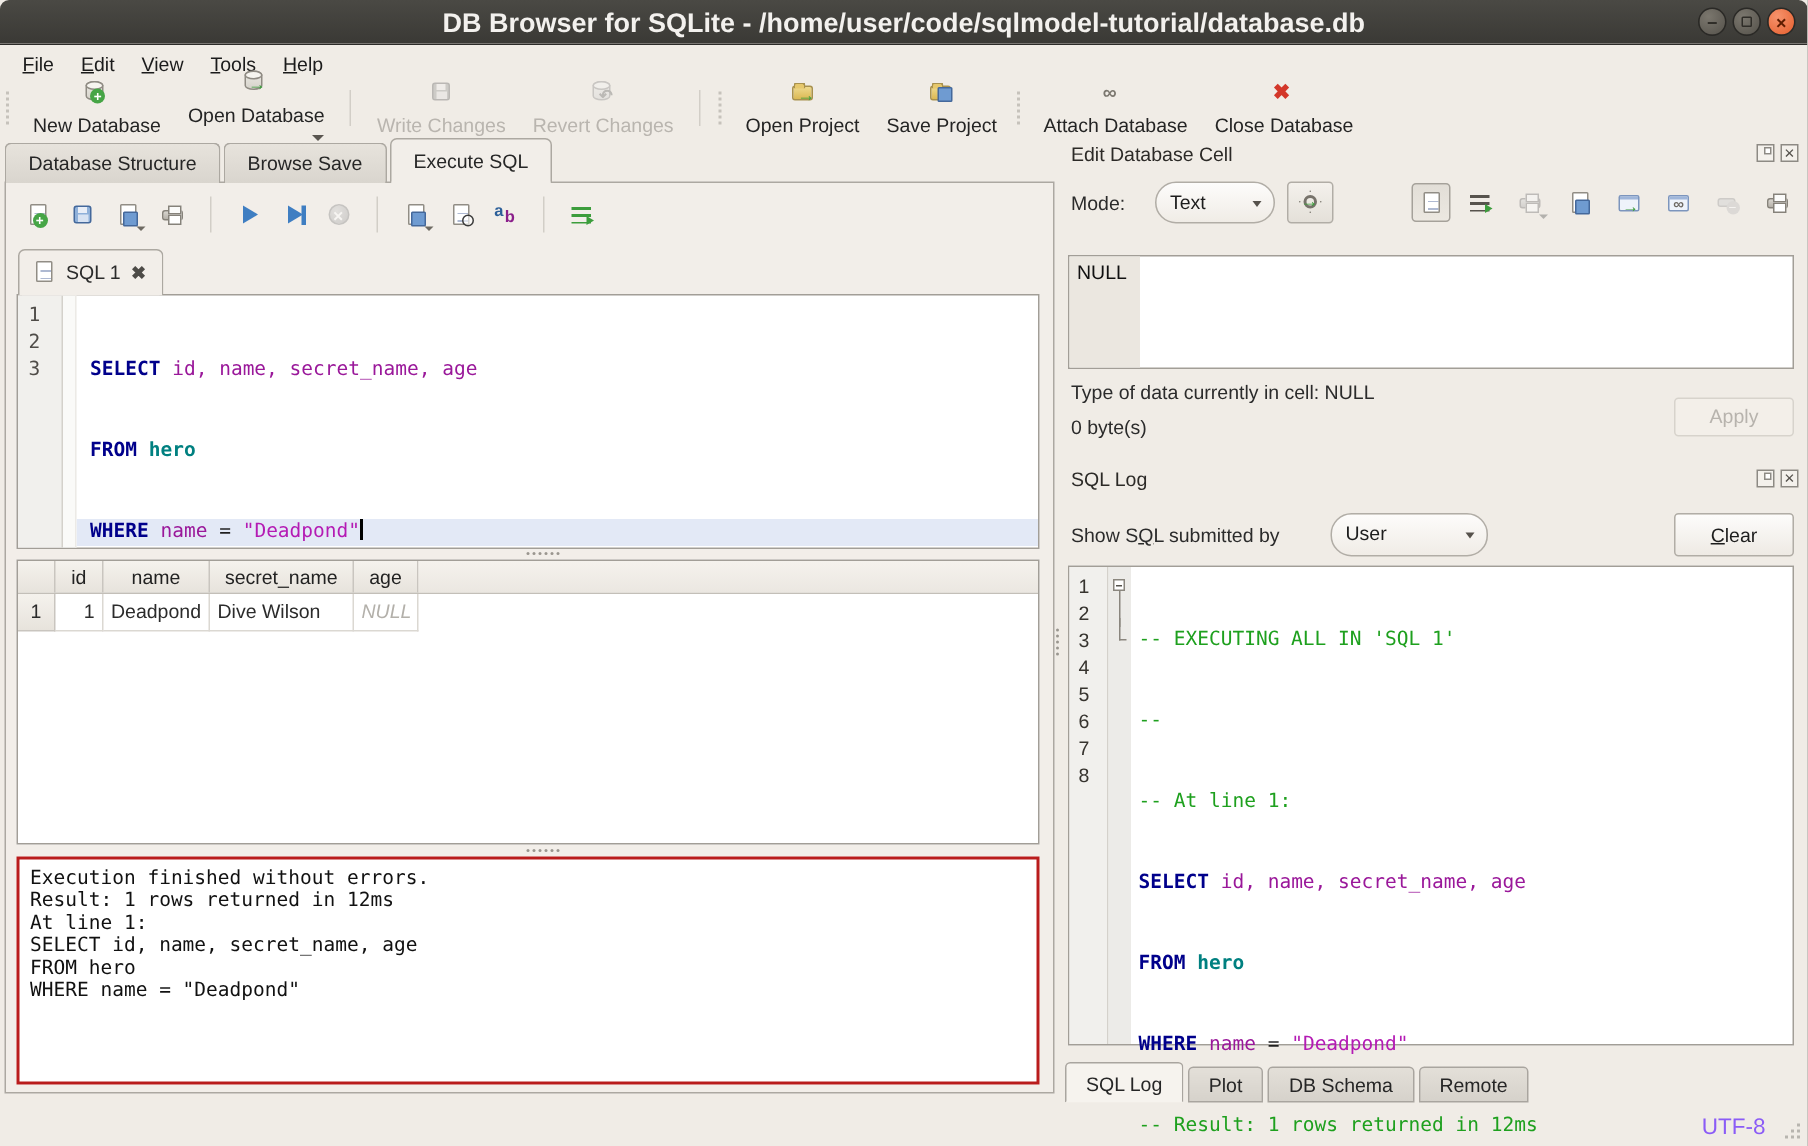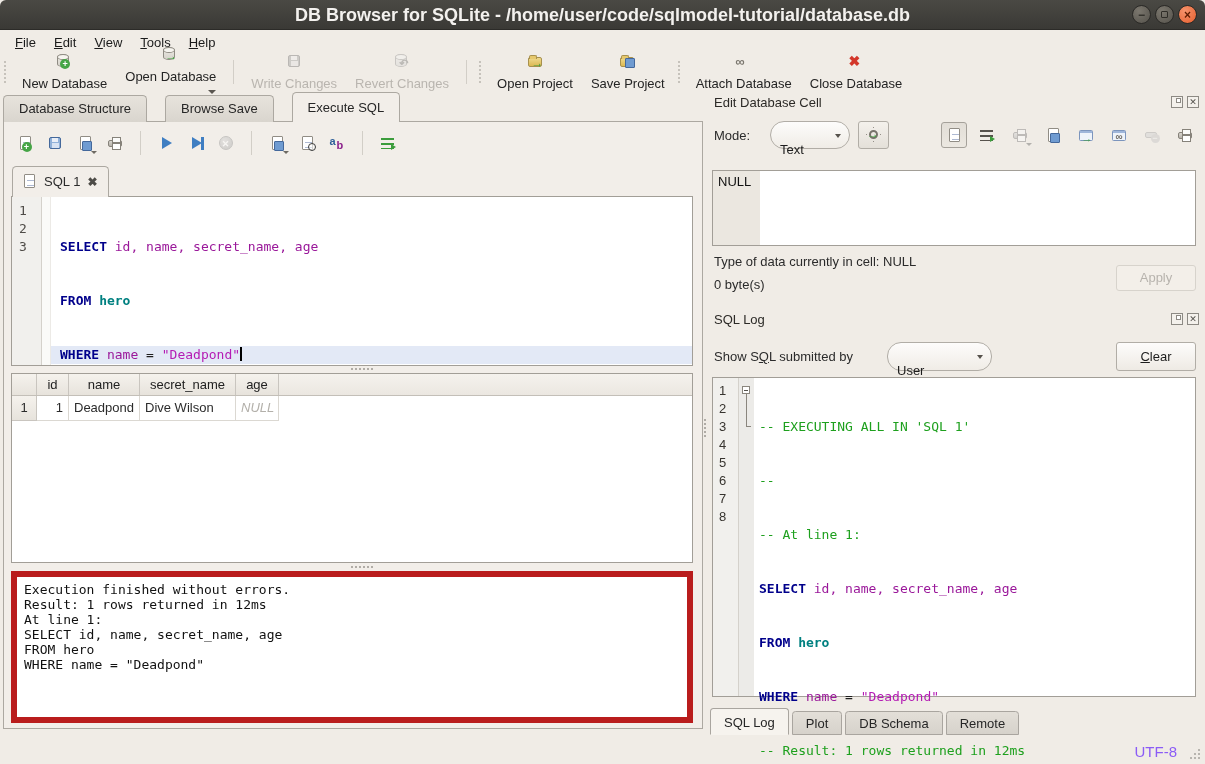--- a/index.html
+++ b/index.html
@@ -92,21 +92,21 @@
   .i-win::before { content:""; position:absolute; left:0; top:0; width:12px; height:2.5px; background:#9fb6da; }
   .i-win.arrow::after { content:"→"; position:absolute; right:-1px; bottom:-4px; color:#3c9d3c; font-size:11px; font-weight:bold; }
   .i-win.chain::after { content:"∞"; position:absolute; left:3px; top:0px; color:#6e6a63; font-size:10px; font-weight:bold; }
   .i-null { position:absolute; left:1px; top:5px; width:12px; height:6px; background:#d4d1cb; border:1px solid #a9a59e; border-radius:2px; }
   .i-null::after { content:"−"; position:absolute; right:-4px; bottom:-6px; width:9px; height:9px; background:#c7c4bd;
           border-radius:50%; color:#fff; text-align:center; font-size:9px; line-height:9px; }
 
   
   .main-tabs { position:absolute; left:3px; top:92px; display:flex; align-items:flex-end; height:30px; z-index:3; }
   .mtab { border:1px solid #aca8a1; border-bottom:none; border-radius:4.5px 4.5px 0 0; padding:5px 15px 6px;
-          background:linear-gradient(#e7e3dc,#d9d5ce); margin-right:18px; height:27px; color:#262626; }
+          background:linear-gradient(#e7e3dc,#d9d5ce); margin-right:2px; height:27px; color:#262626; }
   .mtab.active { background:#f2eee9; height:30px; padding-top:7px; position:relative; }
   .mtab.active::after { content:""; position:absolute; left:0; right:0; bottom:-1px; height:2px; background:#f2eee9; }
   .left-frame { position:absolute; left:3px; top:121px; width:700px; height:608px;
           border:1px solid #aca8a1; background:#f2eee9; }
 
   
   .sql-toolbar { position:absolute; left:8px; top:5px; height:32px; display:flex; align-items:center; gap:4px; }
   .ibtn { width:26px; height:26px; display:flex; align-items:center; justify-content:center; border-radius:3px; position:relative; }
   .ibtn.disabled { opacity:.45; filter:grayscale(1); }
   .ibtn .mini-dd { position:absolute; right:1px; bottom:2px; width:0; height:0;
@@ -154,35 +154,35 @@
   .gc { border-right:1px solid #dbd8d2; border-bottom:1px solid #dbd8d2; line-height:24px; padding:0 5px; }
   .rowhdr { background:linear-gradient(#f5f2ed,#e7e3dc); border-right:1px solid #c9c5bf; border-bottom:1px solid #c9c5bf;
           text-align:center; padding:0; }
   .c0 { width:25px; flex:none; } .c1 { width:32px; flex:none; } .c2 { width:71px; flex:none; }
   .c3 { width:96px; flex:none; } .c4 { width:43px; flex:none; }
   .num { text-align:right; }
   .nullcell { color:#b3b0aa; font-style:italic; }
 
   
   .msgpanel { position:absolute; left:7px; top:449px; width:682px; height:152px; background:#fff;
-          border:6px solid #b91c1c; padding:5px 7px; }
+          border:2px solid #b91c1c; padding:5px 7px; }
   .msgpanel pre { font-family:"DejaVu Sans Mono", monospace; font-size:13px; line-height:15px; color:#111; white-space:pre; }
 
   
   .right-pane { position:absolute; left:708px; top:91px; width:497px; height:644px; }
   .dock-head { position:relative; height:24px; padding:4px 6px 0; color:#2c2a27; }
   .dock-btns { position:absolute; right:6px; top:5px; display:flex; gap:4px; }
   .dockbtn { width:12px; height:12px; border:1px solid #8d8a84; background:#f4f1ec; position:relative;
           font-size:9px; line-height:10px; text-align:center; color:#55524d; }
   .dockbtn .inner2 { position:absolute; right:1px; top:1px; width:5px; height:5px; border:1px solid #8d8a84; background:#fff; }
 
   .mode-row { position:absolute; left:4px; top:30px; width:489px; height:30px; }
   .mode-label { position:absolute; left:2px; top:7px; }
   .combo { position:absolute; height:28px; border:1px solid #b1ada6; border-radius:14px;
-          background:linear-gradient(#fdfcfb,#f0ece6); padding:20px 24px 0 9px; color:#1d1d1d; }
+          background:linear-gradient(#fdfcfb,#f0ece6); padding:5px 24px 0 9px; color:#1d1d1d; }
   .combo::after { content:""; position:absolute; right:8px; top:12px; width:0; height:0;
           border-left:3.8px solid transparent; border-right:3.8px solid transparent; border-top:4.5px solid #56524c; }
   .gearbtn { position:absolute; left:146px; top:0; width:31px; height:28px; border:1px solid #b1ada6;
           border-radius:3px; background:linear-gradient(#f4f1ec,#e4e0d9); }
   .cell-icons { position:absolute; right:3px; top:1px; display:flex; gap:7px; }
 
   .cellbox { position:absolute; left:4px; top:79px; width:484px; height:76px; background:#fff;
           border:1px solid #a29e97; }
   .cellbox .nullgutter { position:absolute; left:0; top:0; width:47px; height:100%; background:#ebe7e0;
           padding:3px 0 0 5px; color:#111; }

